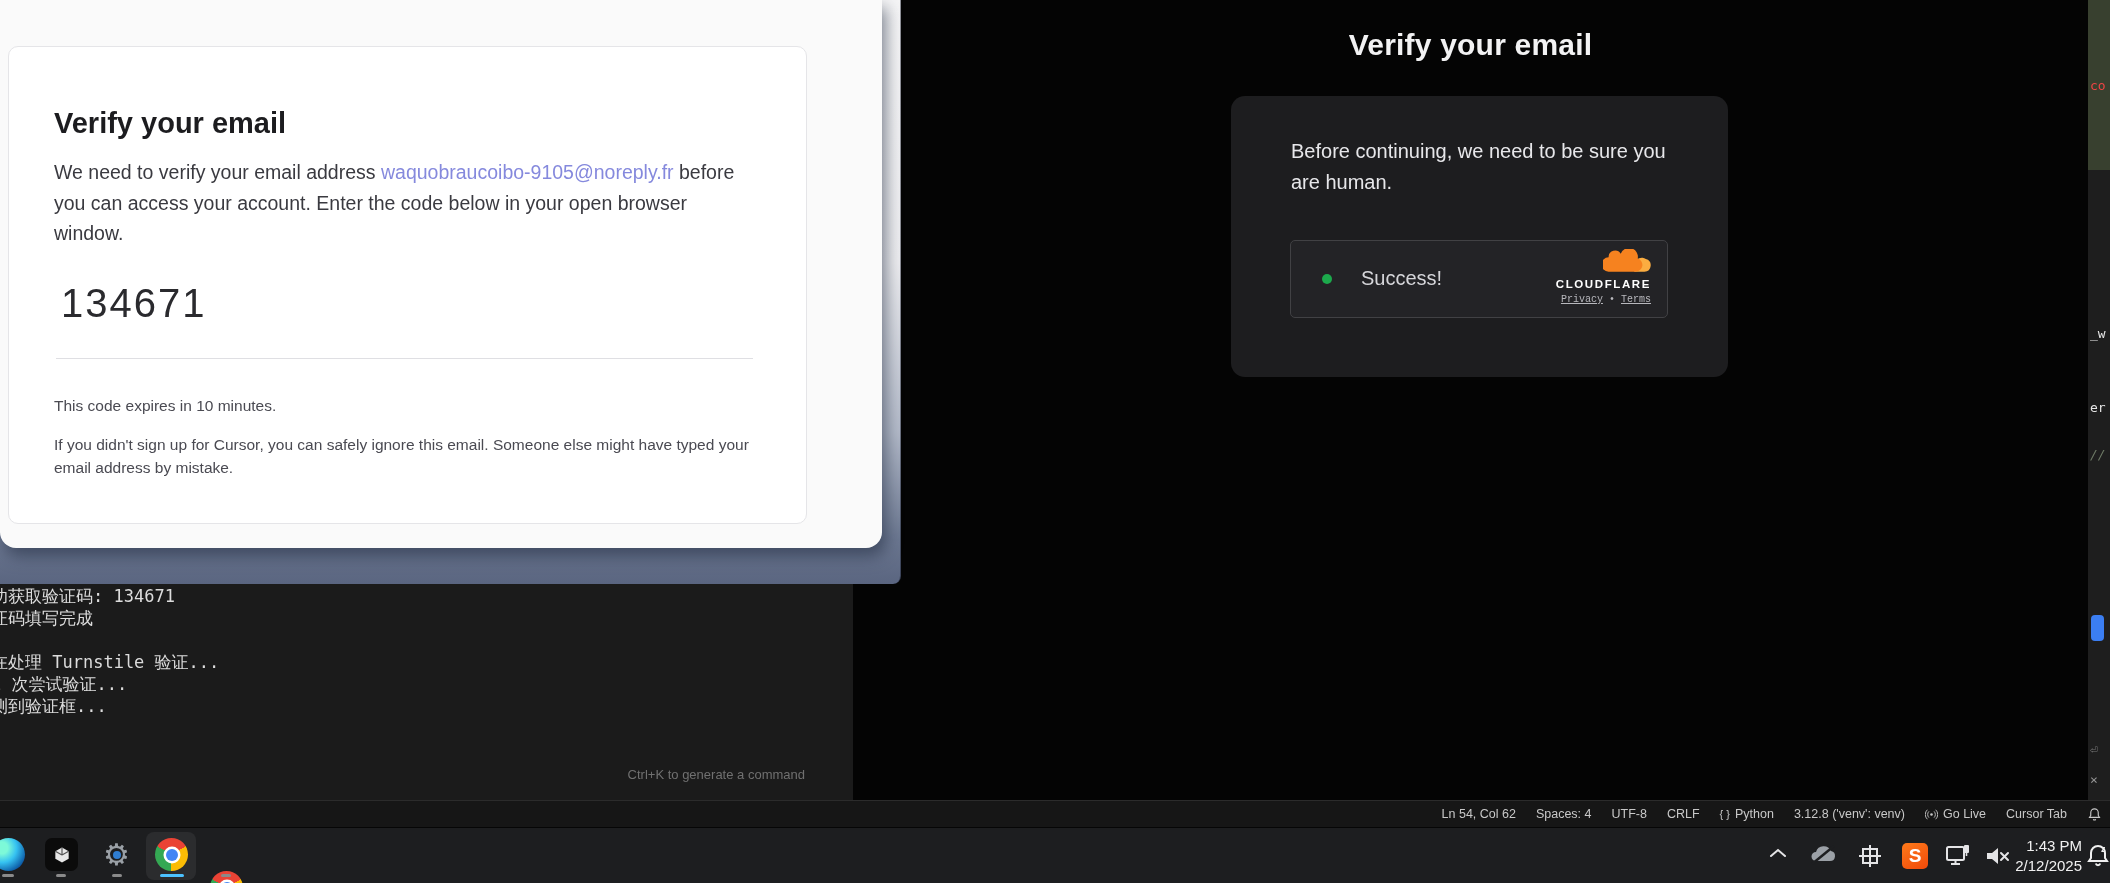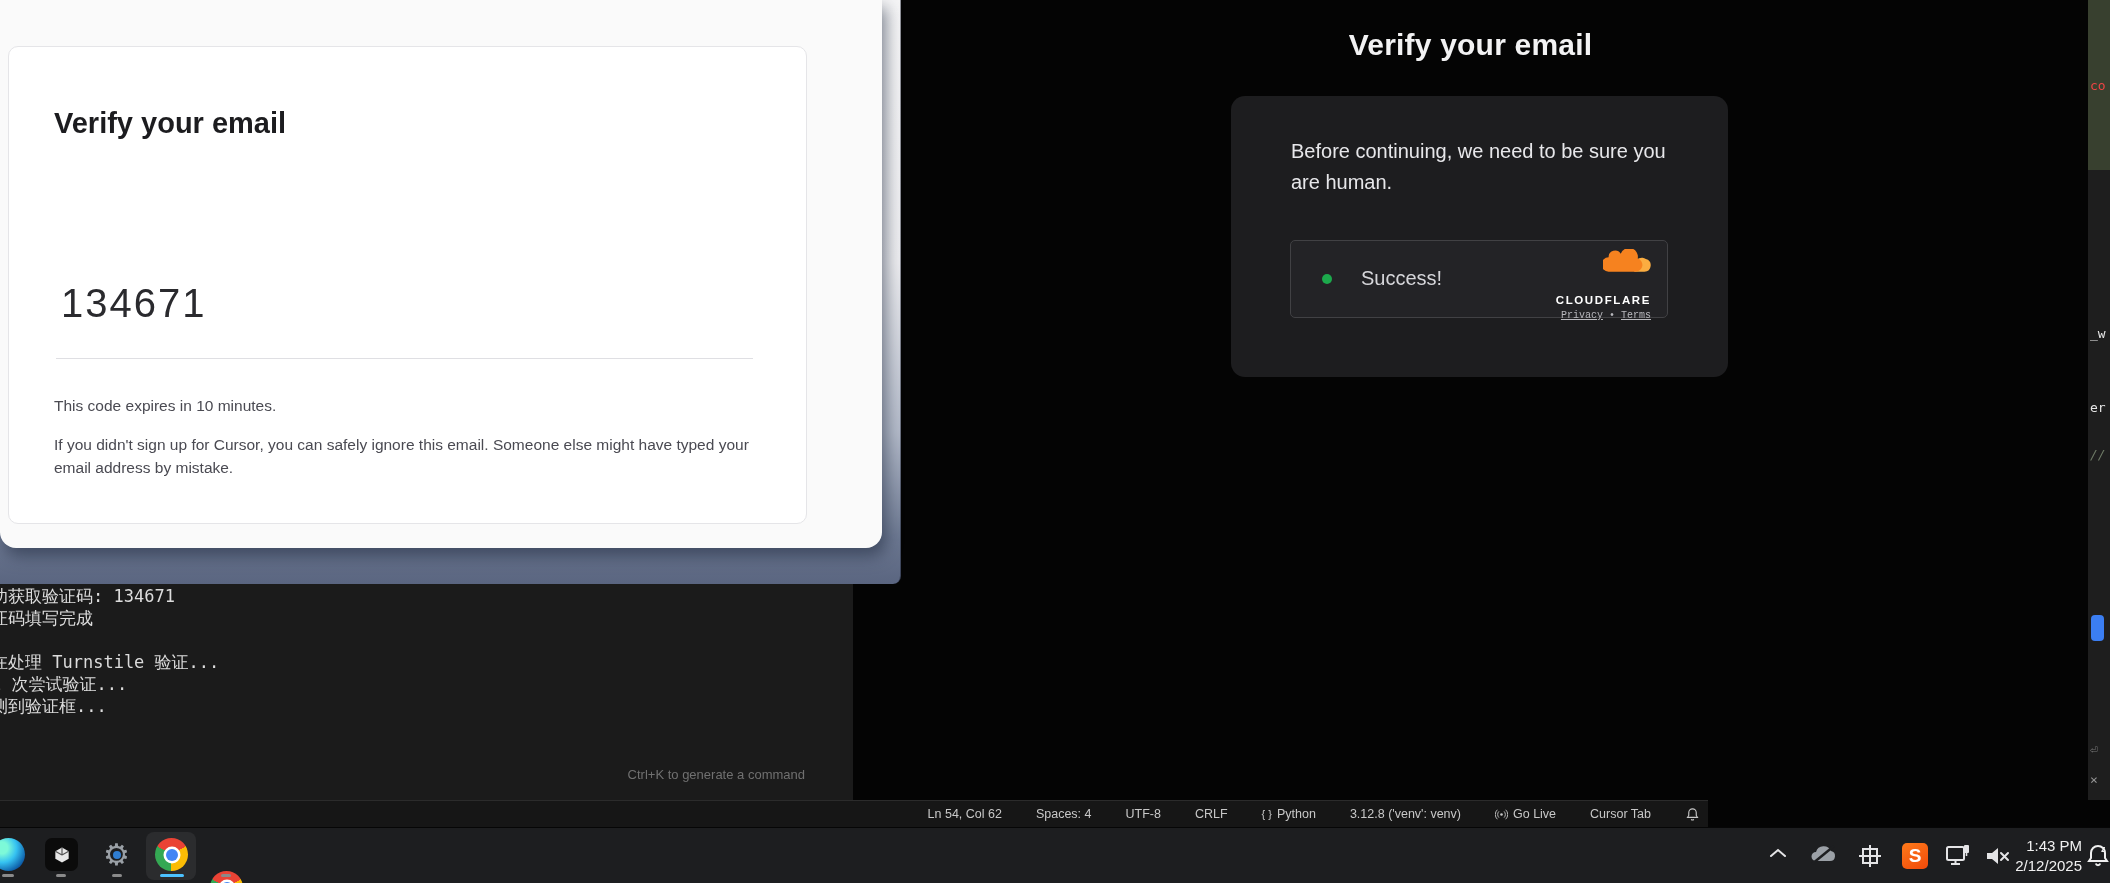--- a/index.html
+++ b/index.html
@@ -7,23 +7,23 @@
               font-family:"Liberation Sans", sans-serif; }
   .abs { position:absolute; }
 
   
   #terminal { left:0; top:581px; width:2110px; height:219px; background:#1b1b1b; }
   #terminal-lines { position:absolute; left:-9px; top:4px;
     font-family:"DejaVu Sans Mono", monospace; font-size:17px; line-height:22px;
     color:#dcdcdc; white-space:pre; }
   #terminal-hint { position:absolute; left:580px; top:186px; width:225px; text-align:right;
     font-size:13px; color:#707070; }
-  #status-bar { left:0; top:800px; width:1708px; height:27px; background:#161616;
+  #status-bar { left:0; top:800px; width:2110px; height:27px; background:#161616;
     border-top:1px solid #2b2b2b; display:flex; justify-content:flex-end; align-items:center;
-    gap:34px; padding-right:8px; font-size:12.5px; color:#c8c8c8; z-index:5; }
+    gap:20px; padding-right:8px; font-size:12.5px; color:#c8c8c8; z-index:5; }
   .sb-item { display:flex; align-items:center; gap:5px; cursor:pointer; }
   .sb-ico { font-size:11px; color:#c8c8c8; }
   #editor-sliver { left:2088px; top:0; width:22px; height:800px; background:#1e1e1e; overflow:hidden; }
   #sliver-olive { position:absolute; left:0; top:0; width:22px; height:170px; background:#38402f; }
   .sliver-txt { position:absolute; left:2px; font-family:"DejaVu Sans Mono", monospace; font-size:13px; }
   #sliver-badge { position:absolute; left:3px; top:615px; width:13px; height:26px;
     border-radius:4px; background:#3b7ef2; }
 
   
   #chrome-window { left:853px; top:0; width:1235px; height:800px; background:#040404; z-index:10; }
@@ -32,21 +32,21 @@
   #vp-card { position:absolute; left:378px; top:96px; width:497px; height:281px;
     background:#1d1d1f; border-radius:14px; }
   #vp-card-text { position:absolute; left:60px; top:40px; width:382px;
     font-size:20px; line-height:31px; color:#e7e7ea; }
   #turnstile { position:absolute; left:59px; top:144px; width:378px; height:78px;
     background:#232326; border:1px solid #414144; border-radius:5px; }
   #ts-dot { position:absolute; left:31px; top:33px; width:10px; height:10px; border-radius:50%; }
   #ts-status { position:absolute; left:70px; top:26px; font-size:20px; color:#d6d6da; }
   #cf-block { position:absolute; right:16px; top:8px; width:120px; text-align:right; }
   #cf-cloud { display:inline-block; width:48px; height:24px; position:relative; }
-  #cf-brand { font-size:11.5px; font-weight:700; letter-spacing:1.6px; color:#fff; margin-top:17px; }
+  #cf-brand { font-size:11.5px; font-weight:700; letter-spacing:1.6px; color:#fff; margin-top:1px; }
   #cf-links { font-size:10px; color:#b8b8bd; margin-top:4px;font-family:Liberation Mono, monospace; }
   #cf-links a { color:#b8b8bd; text-decoration:underline; }
   #back-link { position:absolute; left:0; top:400px; width:100%; text-align:center;
     font-size:18px; color:#a0a0a6; cursor:pointer; }
   #back-chevron { font-size:22px; vertical-align:-2px; margin-right:10px; color:#8f8f95; }
 
   
   #slate-window { left:0; top:0; width:901px; height:584px; z-index:20;
     background:linear-gradient(180deg,#f5f5f6 0%,#ededf0 45%,#b3bac9 74%,#6c7891 92%,#5a6580 100%);
     border-bottom-right-radius:8px; border-right:1px solid rgba(20,25,40,.45); }
@@ -159,20 +159,21 @@
       </div>
     </div>
   </div>
 </div>
 
 <div class="abs" id="slate-window"></div>
 
 <div class="abs" id="mail-window">
   <div id="mail-card">
     <h1 id="mail-title">Verify your email</h1>
+    <p id="mail-body"><span>We need to verify your email address </span><a href="#">waquobraucoibo-9105@noreply.fr</a><span> before you can access your account. Enter the code below in your open browser window.</span></p>
     <div id="mail-code">134671</div>
     <div id="mail-divider"></div>
     <p id="mail-expiry">This code expires in 10 minutes.</p>
     <p id="mail-footer">If you didn't sign up for Cursor, you can safely ignore this email. Someone else might have typed your email address by mistake.</p>
   </div>
 </div>
 
 <div class="abs" id="taskbar">
   <div class="tb-app" id="edge-icon" style="left:-8px;"></div>
   <div class="tb-underline" style="left:2px;width:12px;"></div>

